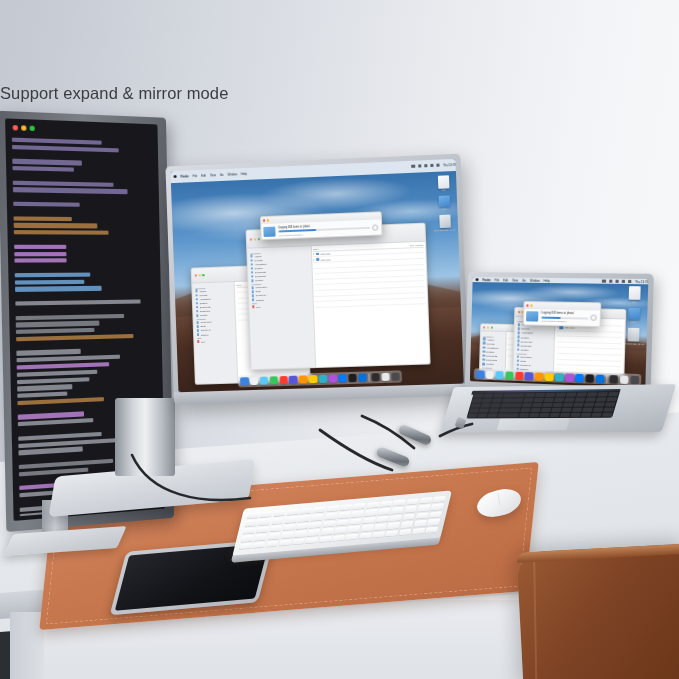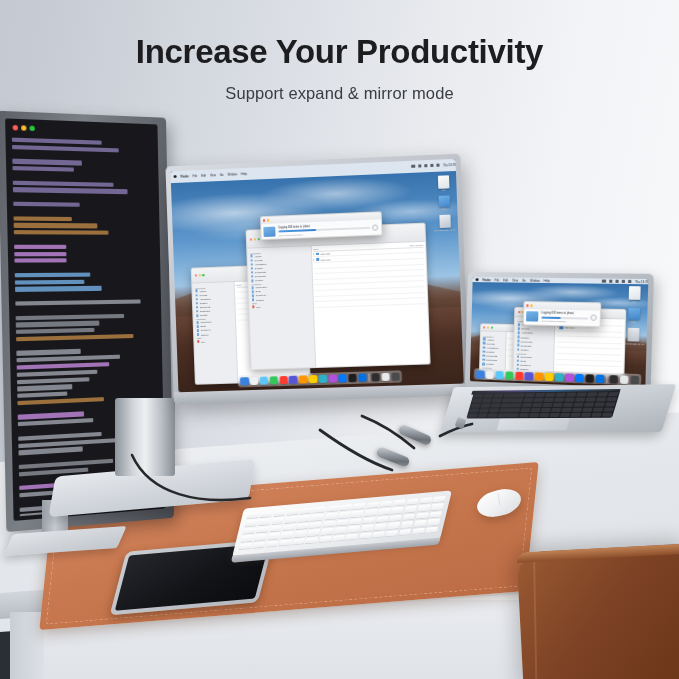--- a/index.html
+++ b/index.html
@@ -4,21 +4,21 @@
 <style>
   html,body{margin:0;padding:0;}
   body{width:679px;height:679px;overflow:hidden;font-family:"Liberation Sans",sans-serif;}
 
   #scene{position:relative;width:679px;height:679px;overflow:hidden;
     background:linear-gradient(100deg,#c3c8d1 0%,#d5d9e0 28%,#e8eaee 55%,#f2f4f7 75%,#f9fafb 100%);}
 
   
   .headline{position:absolute;left:0;top:33px;width:679px;text-align:center;
     font-size:33px;font-weight:bold;color:#1d1d1f;letter-spacing:-.3px;}
-  .subhead{position:absolute;left:0;top:84px;width:679px;text-align:center;
+  .subhead{position:absolute;left:0;top:84px;width:679px;text-align:left;
     font-size:16.5px;color:#3a3d42;letter-spacing:.1px;}
 
   
   .desk-top{position:absolute;left:-40px;top:465px;width:780px;height:170px;
     background:linear-gradient(175deg,#eef0f3 0%,#e4e7eb 45%,#dfe2e6 100%);
     transform:skewY(-4.2deg);transform-origin:left top;}
   .desk-edge{position:absolute;left:-40px;top:596px;width:780px;height:26px;
     background:linear-gradient(180deg,#d2d6dc 0%,#c2c7ce 60%,#b6bbc3 100%);
     transform:skewY(-4.2deg);transform-origin:left top;}
   .desk-leg{position:absolute;left:10px;top:612px;width:34px;height:70px;
@@ -213,21 +213,20 @@
   .hub-cap{position:absolute;width:9px;height:10px;border-radius:2px;
     background:linear-gradient(160deg,#b9bec4,#797e85);}
 </style>
 </head>
 <body>
 
 <div id="scene">
 
   <div class="wall-floor"></div>
 
-  <div class="headline">Increase Your Productivity</div>
   <div class="subhead">Support expand &amp; mirror mode</div>
 
   <div class="desk-shadow-under"></div>
   <div class="desk-top"></div>
   <div class="desk-edge"></div>
   <div class="desk-leg"></div>
 
   <div class="mat">
     <div class="mat-stitch"></div>
   </div>

